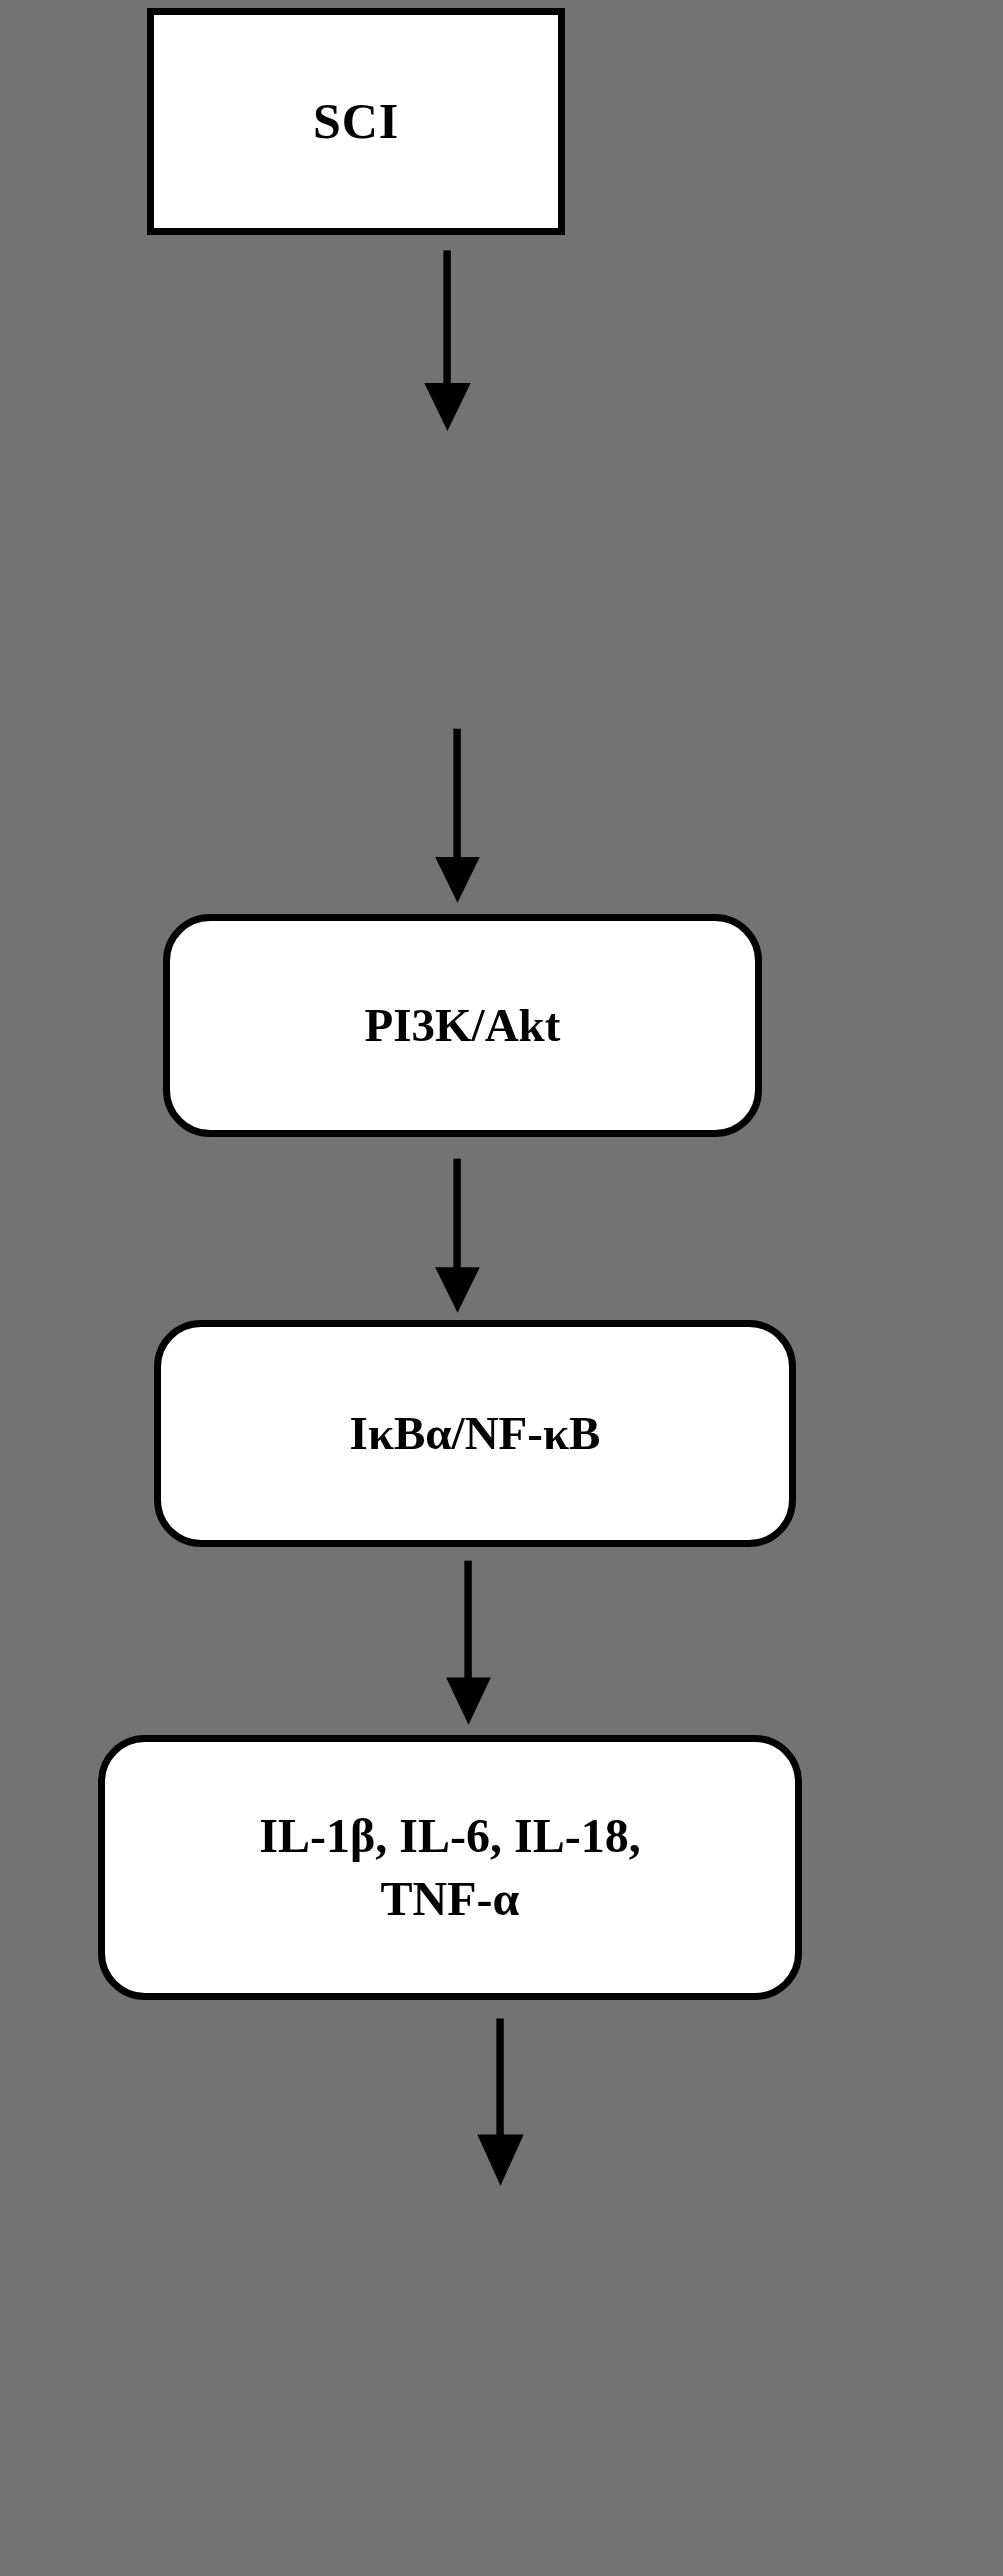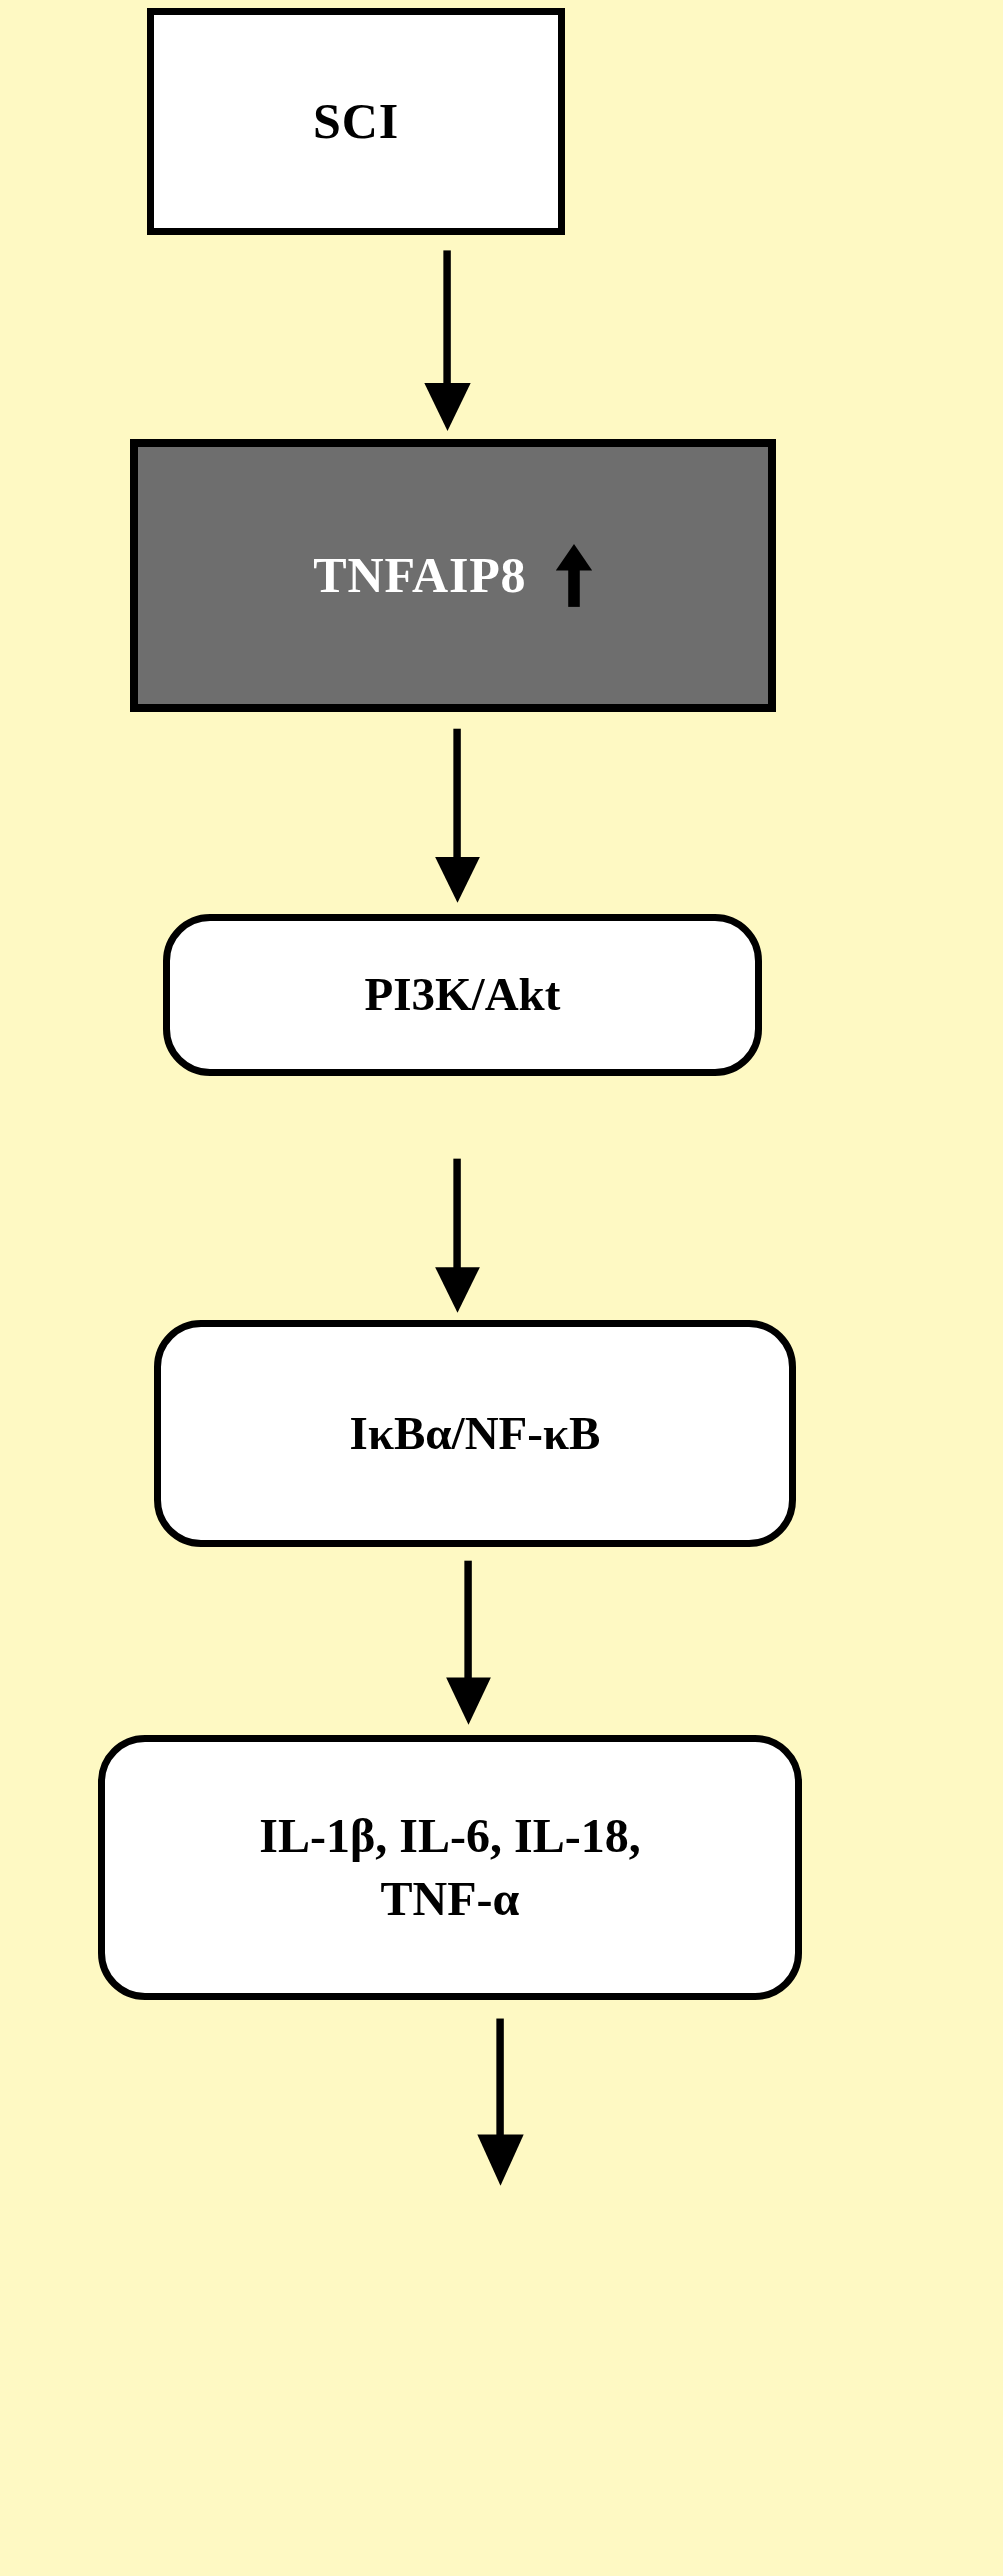--- a/index.html
+++ b/index.html
@@ -4,21 +4,21 @@
 <style>
   html, body {
     margin: 0;
     padding: 0;
     background: #ffffff;
   }
   #canvas {
     position: relative;
     width: 1004px;
     height: 2576px;
-    background: #fef9c3;
+    background: #737373;
     overflow: hidden;
     font-family: "Liberation Serif", "DejaVu Serif", serif;
   }
   .node {
     position: absolute;
     box-sizing: border-box;
     display: flex;
     align-items: center;
     justify-content: center;
     text-align: center;
@@ -65,21 +65,21 @@
   .rounded {
     border: 7.5px solid #000000;
     background: #ffffff;
     border-radius: 47px;
     font-size: 47px;
   }
   #node-pi3k {
     left: 163px;
     top: 914px;
     width: 599px;
-    height: 162px;
+    height: 223px;
   }
   #node-ikba {
     left: 154px;
     top: 1320px;
     width: 642px;
     height: 227px;
   }
   #node-cytokines {
     left: 98px;
     top: 1735px;
@@ -121,29 +121,20 @@
     <span class="label">SCI</span>
   </div>
 
   <div class="arrow" style="left:421px; top:250px;">
     <svg width="53" height="183" viewBox="0 0 64 220">
       <rect x="27" y="0" width="9" height="165" fill="#000000"></rect>
       <polygon points="4,160 60,160 32,218" fill="#000000"></polygon>
     </svg>
   </div>
 
-  <div class="node" id="node-tnfaip8">
-    <span class="label">TNFAIP8</span>
-    <span class="up-arrow-wrap">
-      <svg width="38" height="63" viewBox="0 0 46 76">
-        <rect x="16" y="26" width="14" height="50" fill="#000000"></rect>
-        <polygon points="23,0 45,32 1,32" fill="#000000"></polygon>
-      </svg>
-    </span>
-  </div>
 
   <div class="arrow" style="left:431px; top:728px;">
     <svg width="53" height="177" viewBox="0 0 64 212">
       <rect x="27" y="0" width="9" height="160" fill="#000000"></rect>
       <polygon points="5,155 59,155 32,210" fill="#000000"></polygon>
     </svg>
   </div>
 
   <div class="node rounded" id="node-pi3k">
     <span class="label">PI3K/Akt</span>

